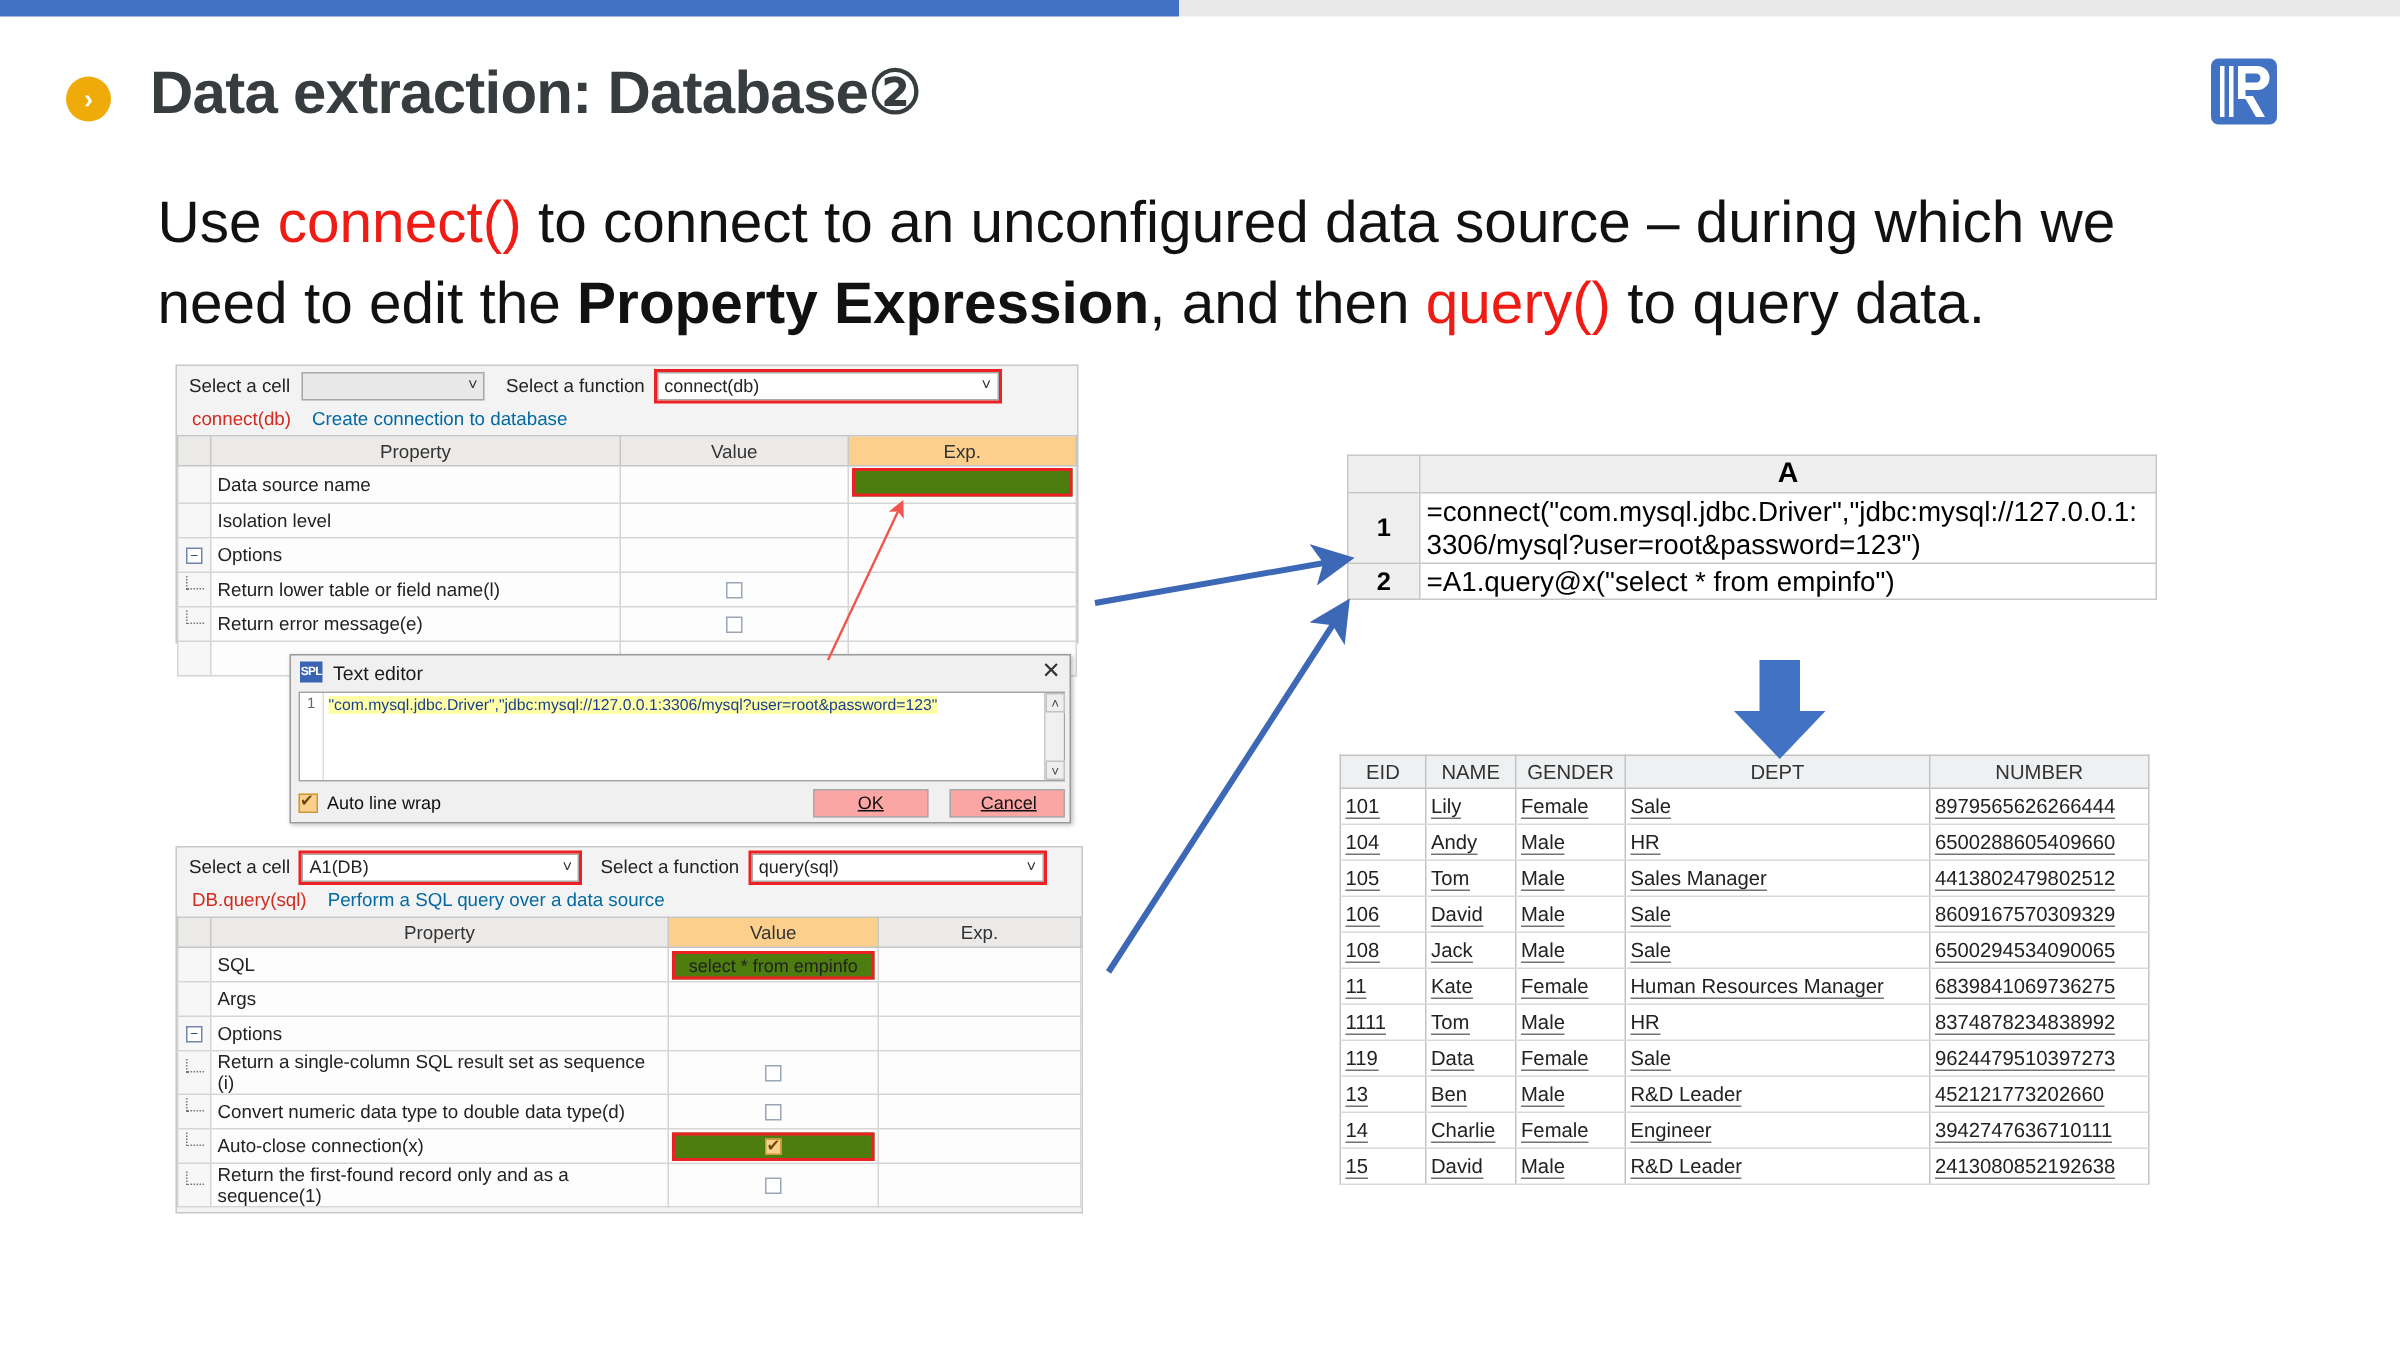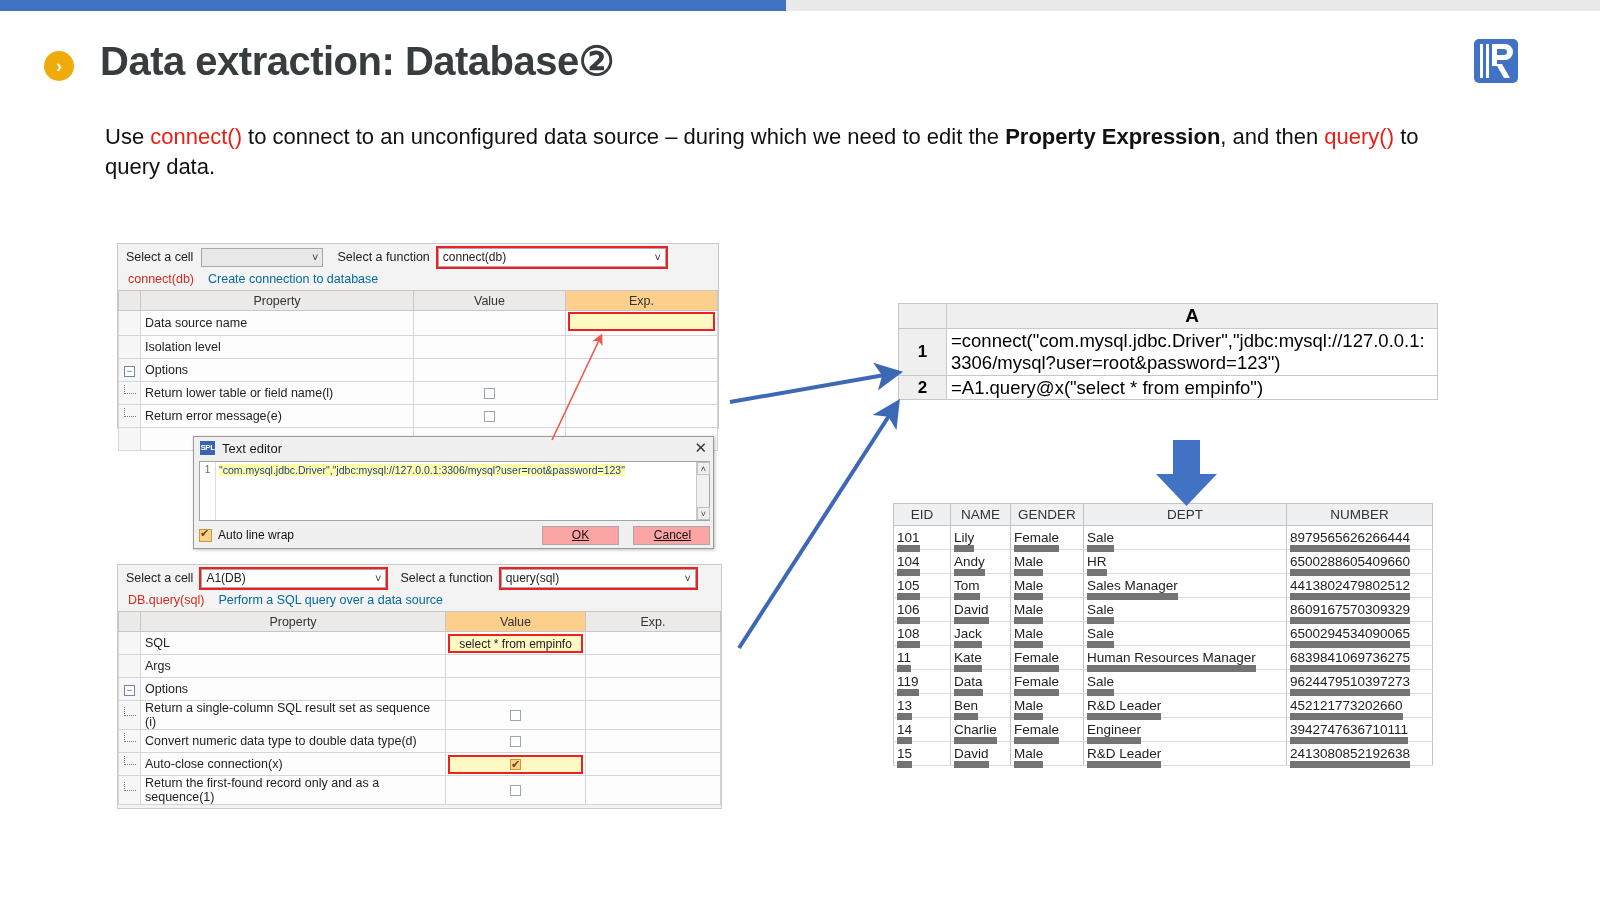--- a/index.html
+++ b/index.html
@@ -19,21 +19,21 @@
   
   #bullet { position:absolute; left:44px; top:51px; width:30px; height:30px; border-radius:50%;
             background:#efab09; color:#fff; font-size:18px; line-height:30px; text-align:center; font-weight:bold; }
   #page-title { position:absolute; left:100px; top:38px; font-size:40px; font-weight:bold; color:#373c3f;
                 letter-spacing:-0.5px; white-space:nowrap; }
 
   
   #logo { position:absolute; left:1473px; top:38px; width:46px; height:46px; }
 
   
-  #intro { position:absolute; left:105px; top:122px; width:1340px; font-size:22px; color:#111;
+  #intro { position:absolute; left:105px; top:122px; width:1340px; font-size:39px; color:#111;
            line-height:1.38; }
   .kw-red { color:#ee1c14; }
   .kw-bold { font-weight:bold; }
 
   
   .panel { position:absolute; background:#f3f3f3; border:1px solid #c9c9c9; }
   .panel-row1 { display:flex; align-items:center; height:26px; padding:0 8px; gap:8px; font-size:12.5px; color:#222; }
   .lbl { white-space:nowrap; }
   .combo { border:1px solid #a8a8a8; background:#fff; height:19px; display:flex; align-items:center;
            padding:0 4px; font-size:12px; color:#222; position:relative; }
@@ -51,21 +51,21 @@
   table.prop td { border:1px solid #d5d5d5; height:23px; color:#222; padding:0 4px; background:#fdfdfd; }
   table.prop td.gut { width:22px; background:#f7f7f7; padding:0; text-align:center; color:#6f86a8; font-size:11px; }
   table.prop td.center { text-align:center; }
   .tree-pm { display:inline-block; width:11px; height:11px; border:1px solid #6f86a8; background:#fff;
              font-size:9px; line-height:9px; color:#2a4a7a; text-align:center; }
   .tree-br { display:inline-block; width:12px; border-left:1px dotted #777; border-bottom:1px dotted #777;
              height:9px; position:relative; top:-3px; }
   .cb { display:inline-block; width:11px; height:11px; border:1px solid #9aa6b5; background:#fff; vertical-align:middle; }
   .cb.checked { background:#fcd08c; border-color:#c99a3c; position:relative; }
   .cb.checked:after { content:"\2714"; position:absolute; left:0px; top:-3px; font-size:11px; color:#6a4a06; }
-  .cellbox { border:2px solid #ed2024; height:19px; display:inline-block; width:100%; background:#fef9c3; }
+  .cellbox { border:2px solid #ed2024; height:19px; display:inline-block; width:100%; background:#4d7c0f; }
   .valtxt { font-size:12px; color:#222; text-align:center; }
 
   
   #texteditor { position:absolute; left:193px; top:436px; width:521px; height:113px;
                 background:#f0f0f0; border:1px solid #9a9a9a; box-shadow:1px 1px 3px rgba(0,0,0,.25); }
   #te-title { height:22px; display:flex; align-items:center; padding:0 6px; gap:7px; font-size:13px; color:#1a1a1a; }
   #te-icon { width:15px; height:14px; background:#3b63b4; color:#fff; font-size:8px; font-weight:bold;
              line-height:14px; text-align:center; letter-spacing:-0.5px; }
   #te-close { margin-left:auto; font-size:15px; color:#333; cursor:default; line-height:14px; }
   #te-body { position:absolute; left:5px; top:24px; width:511px; height:60px; background:#fff; border:1px solid #a4a4a4;
@@ -92,21 +92,21 @@
   table.cells td.rowhdr { width:48px; background:#efefef; text-align:center; font-weight:bold; font-size:17px; color:#000; }
   table.cells td.cell { background:#fff; font-size:18.5px; color:#000; padding:1px 4px; line-height:1.18;
                         word-break:break-all; }
 
   
   #restable { position:absolute; left:893px; top:503px; width:540px; height:287px; }
   table.res { border-collapse:collapse; width:100%; table-layout:fixed; font-size:13.5px; }
   table.res th { background:#eff0f1; border:1px solid #c3c3c3; font-weight:normal; color:#333; height:22px; }
   table.res td { background:#fff; border-left:1px solid #c3c3c3; border-right:1px solid #c3c3c3;
                  border-bottom:1px solid #dadada; height:24px; padding:0 3px; color:#222; }
-  table.res td span.u { border-bottom:7px solid #737373;margin-top:22px; }
+  table.res td span.u { border-bottom:1px solid #737373;margin-top:22px; }
 
   
   svg.arrows { position:absolute; left:0; top:0; width:1600px; height:900px; pointer-events:none; }
 </style>
 </head>
 <body>
 
 <div id="topbar-blue"></div>
 <div id="topbar-grey"></div>
 
@@ -380,20 +380,27 @@
           <td><span class="u">6500294534090065</span></td>
         </tr>
         <tr>
           <td><span class="u">11</span></td>
           <td><span class="u">Kate</span></td>
           <td><span class="u">Female</span></td>
           <td><span class="u">Human Resources Manager</span></td>
           <td><span class="u">6839841069736275</span></td>
         </tr>
         <tr>
+          <td><span class="u">1111</span></td>
+          <td><span class="u">Tom</span></td>
+          <td><span class="u">Male</span></td>
+          <td><span class="u">HR</span></td>
+          <td><span class="u">8374878234838992</span></td>
+        </tr>
+        <tr>
           <td><span class="u">119</span></td>
           <td><span class="u">Data</span></td>
           <td><span class="u">Female</span></td>
           <td><span class="u">Sale</span></td>
           <td><span class="u">9624479510397273</span></td>
         </tr>
         <tr>
           <td><span class="u">13</span></td>
           <td><span class="u">Ben</span></td>
           <td><span class="u">Male</span></td>

